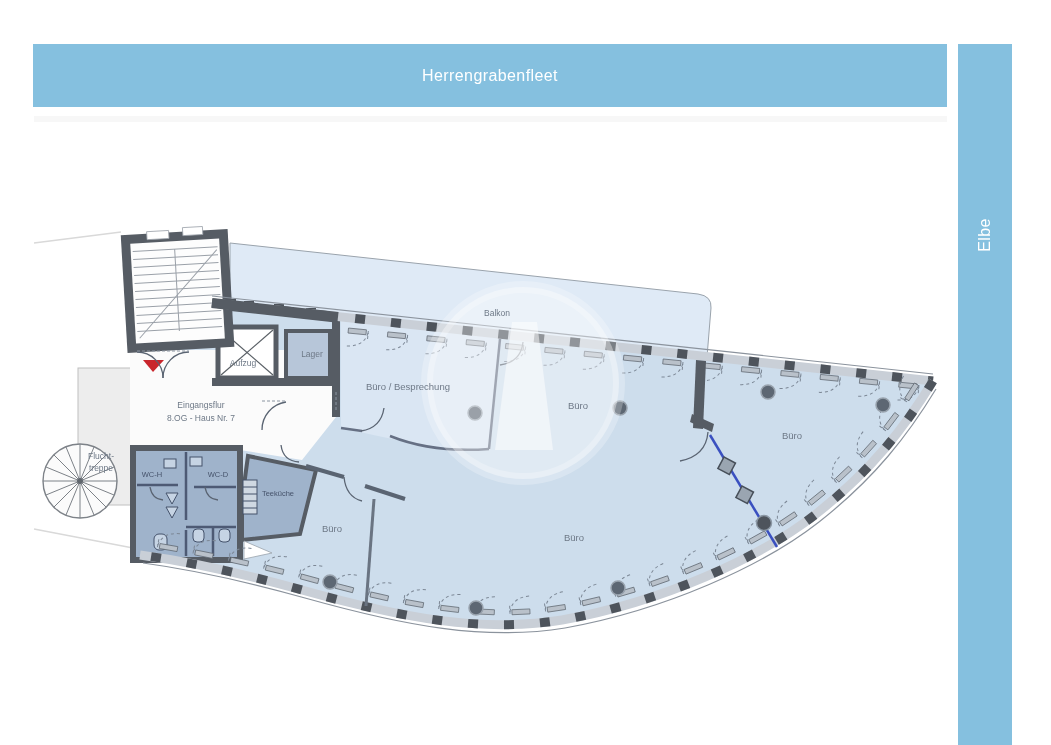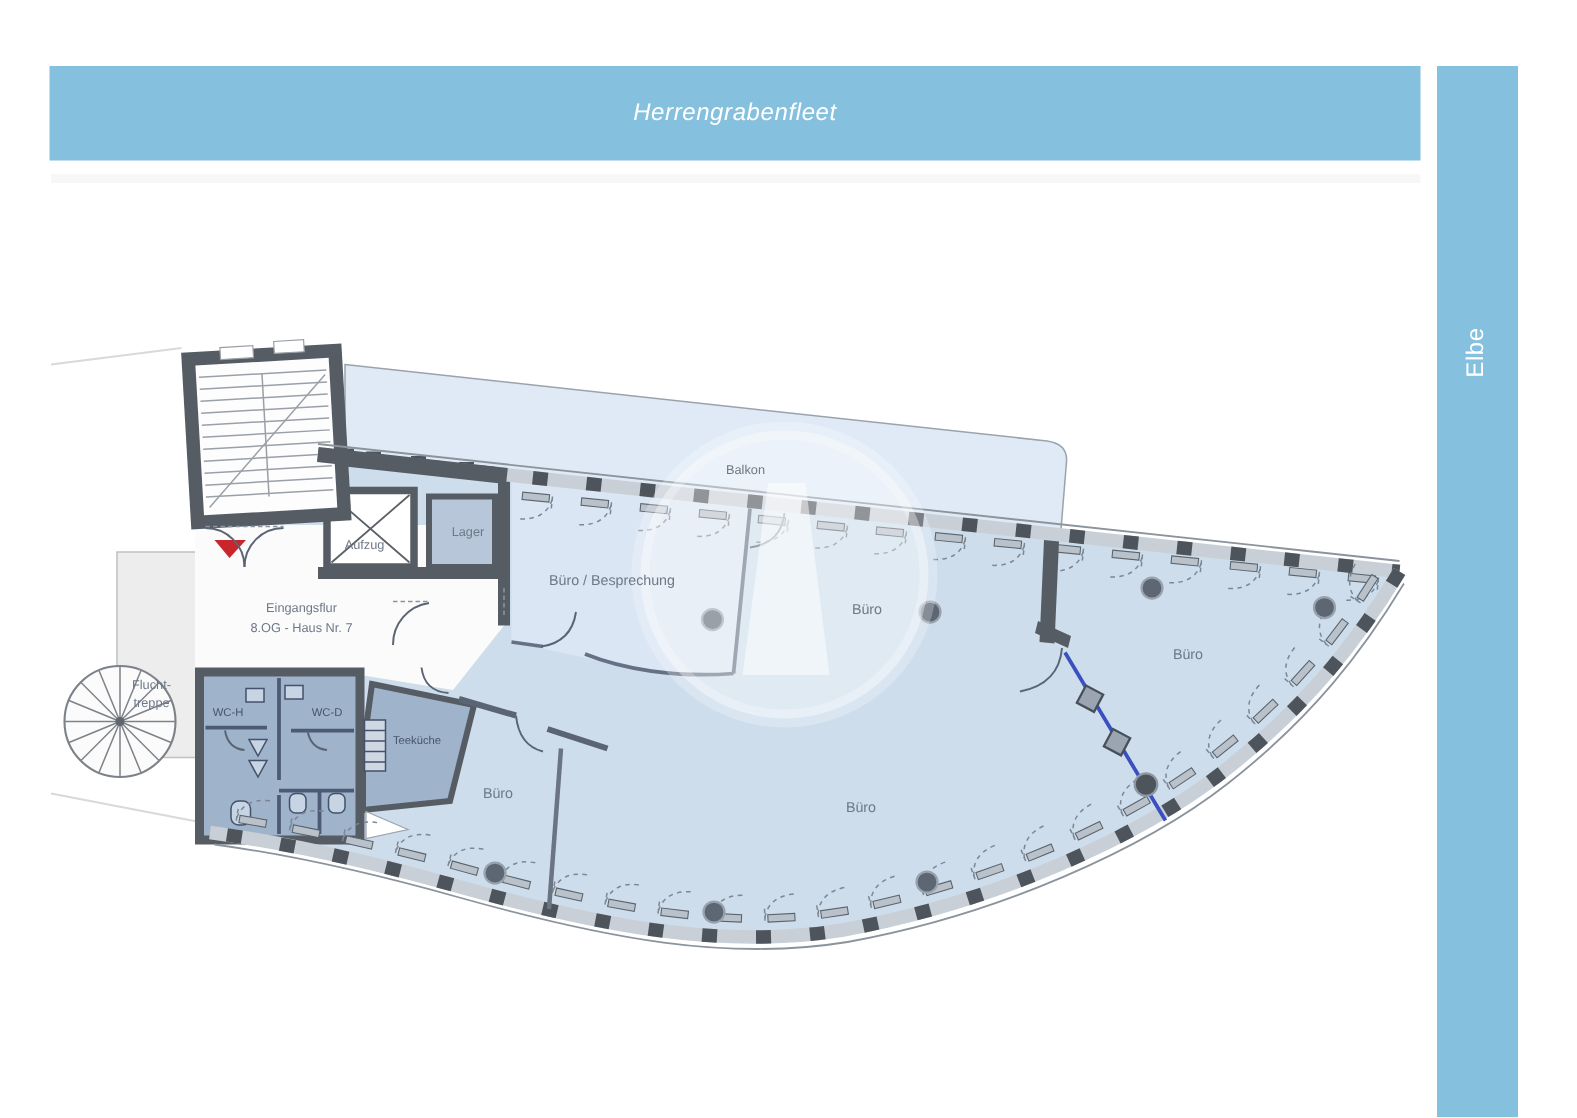--- a/index.html
+++ b/index.html
@@ -1,21 +1,21 @@
 <!DOCTYPE html>
 <html style="--c-banner: #85c0df; --c-bannerText: #ffffff; --c-floor: #cdddec; --c-floorLight: #dae6f3; --c-balcony: #dfeaf6; --c-service: #9fb3cb; --c-storage: #b7c6d9; --c-wall: #565c64; --c-band: #c9cfd7; --c-mullion: #4e545c; --c-label: #6e7987; --c-labelDark: #46536b; --c-accentRed: #c9262c; --c-partitionBlue: #3a50c0; --c-escape: #ededed;"><head>
 <meta charset="utf-8">
 <style>
   html,body{margin:0;padding:0;background:#fff;}
   #stage{position:relative;width:1051px;height:745px;background:#fff;overflow:hidden;
          font-family:"Liberation Sans",sans-serif;}
   
   #top-banner{position:absolute;left:33px;top:44px;width:914px;height:63px;
     background:var(--c-banner);display:flex;align-items:center;justify-content:center;}
-  #top-banner span{color:var(--c-bannerText);font-size:16px;letter-spacing:.4px;font-style:italic;}
+  #top-banner span{color:var(--c-bannerText);font-size:16px;letter-spacing:.4px;}
   #right-banner{position:absolute;left:958px;top:44px;width:54px;height:701px;
     background:var(--c-banner);display:flex;align-items:center;justify-content:center;}
   #right-banner span{color:var(--c-bannerText);font-size:16px;letter-spacing:.4px;
     transform:rotate(-90deg);transform-origin:center;margin-top:-320px;}
   #under-strip{position:absolute;left:34px;top:116px;width:913px;height:6px;background:#f7f7f7;}
   svg{position:absolute;left:0;top:0;}
   
   .wallF{fill:var(--c-wall);}
   .wallS{stroke:var(--c-wall);fill:none;}
   .band{stroke:var(--c-band);fill:none;}

